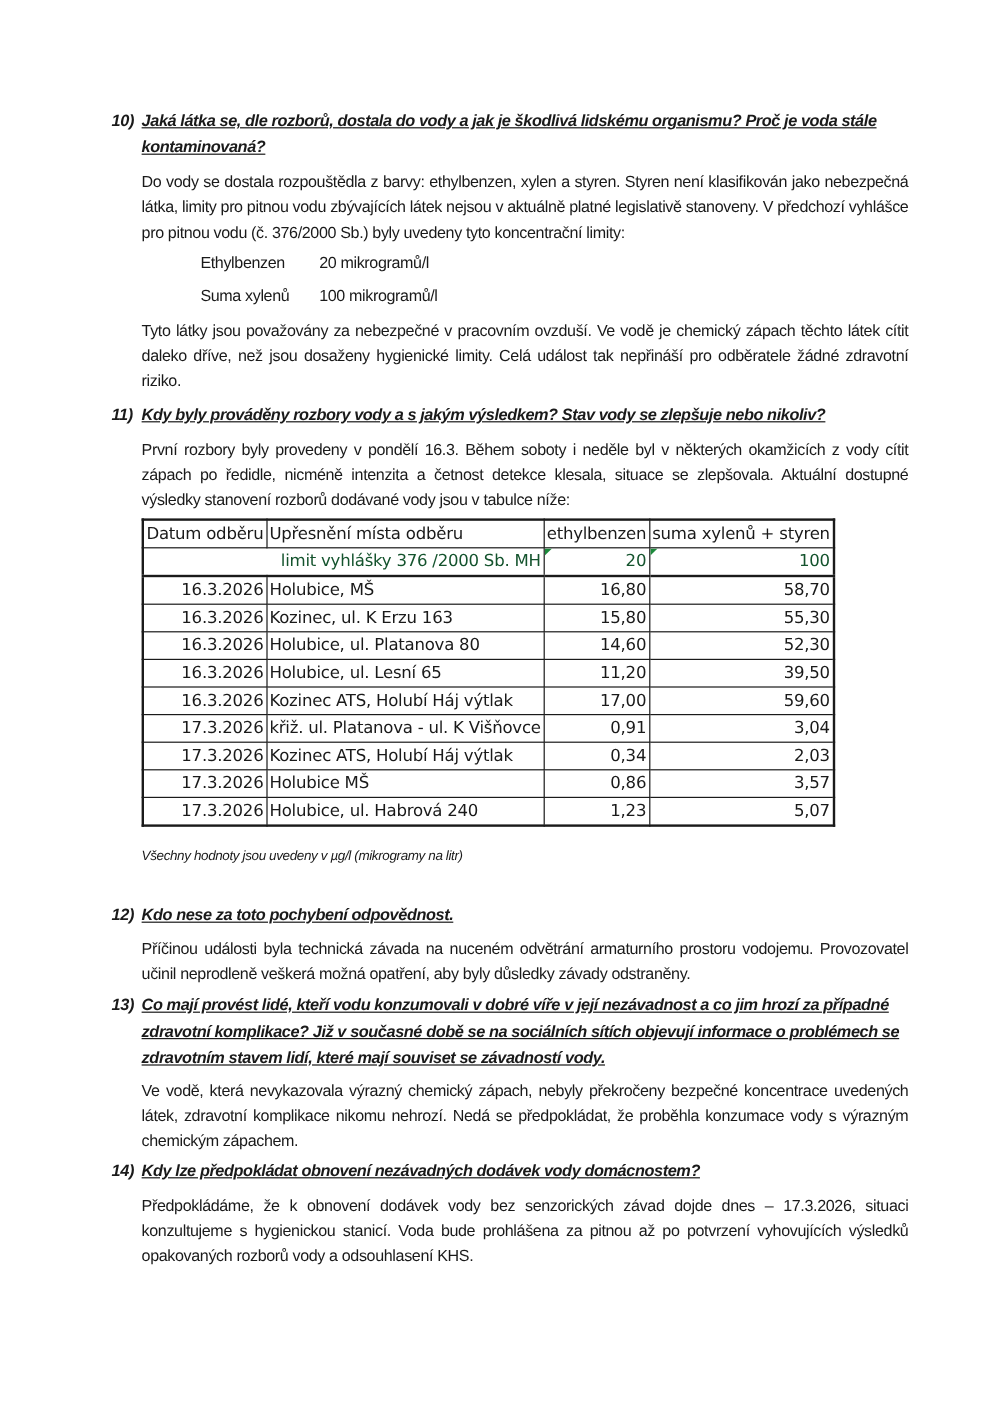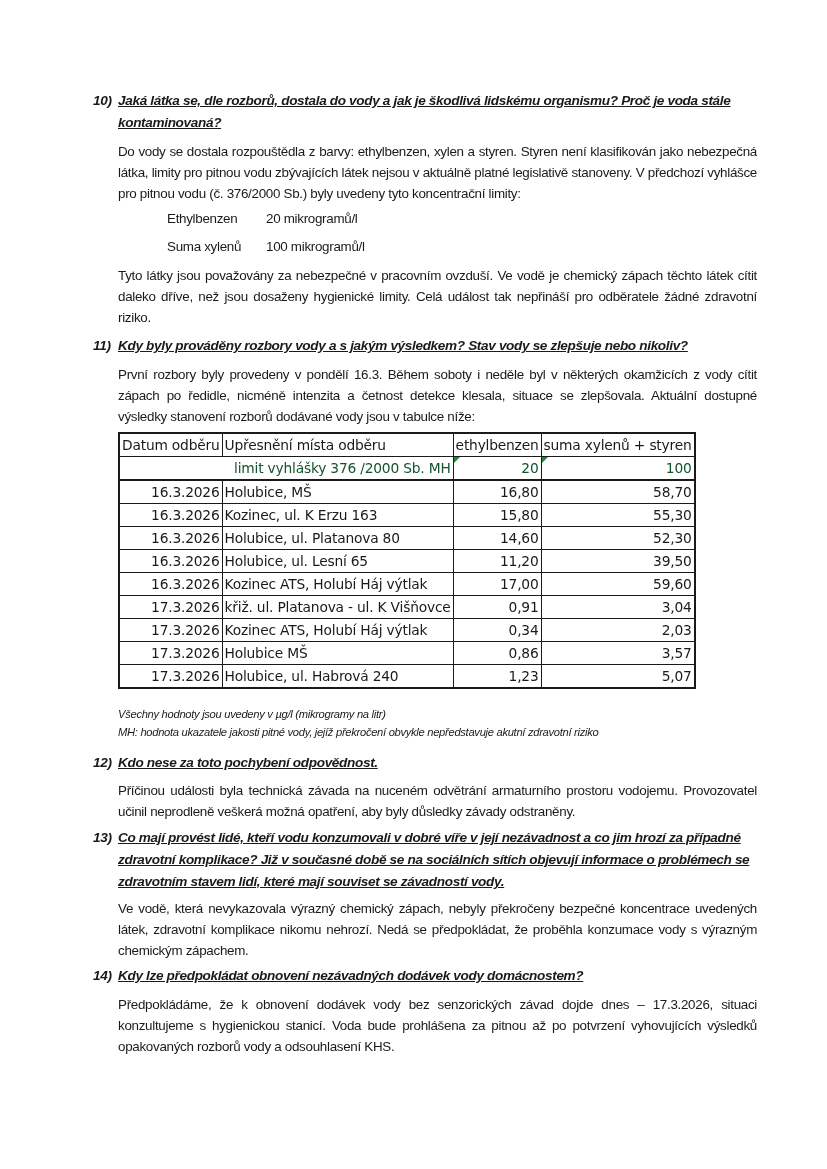--- a/index.html
+++ b/index.html
@@ -129,21 +129,20 @@
     <tr>
           <td class="r">17.3.2026</td>
           <td class="l">Holubice, ul. Habrová 240</td>
           <td class="r">1,23</td>
           <td class="r">5,07</td>
         </tr>
   </tbody>
     </table>
 
   <div class="note" style="top:706px;">Všechny hodnoty jsou uvedeny v µg/l (mikrogramy na litr)</div>
-  <div class="note" style="top:724px;">MH: hodnota ukazatele jakosti pitné vody, jejíž překročení obvykle nepředstavuje akutní zdravotní riziko</div>
 
   <div class="q" style="top:752px;">
     <span class="num">12)</span><span class="qt">Kdo nese za toto pochybení odpovědnost.</span>
   </div>
   <div class="p" style="top:780px;">Příčinou události byla technická závada na nuceném odvětrání armaturního prostoru vodojemu. Provozovatel učinil neprodleně veškerá možná opatření, aby byly důsledky závady odstraněny.</div>
 
   <div class="q" style="top:827px;">
     <span class="num">13)</span><span class="qt">Co mají provést lidé, kteří vodu konzumovali v dobré víře v její nezávadnost a co jim hrozí za případné</span>
     <span class="cont"><span class="qt">zdravotní komplikace? Již v současné době se na sociálních sítích objevují informace o problémech se</span></span>
     <span class="cont"><span class="qt">zdravotním stavem lidí, které mají souviset se závadností vody.</span></span>

